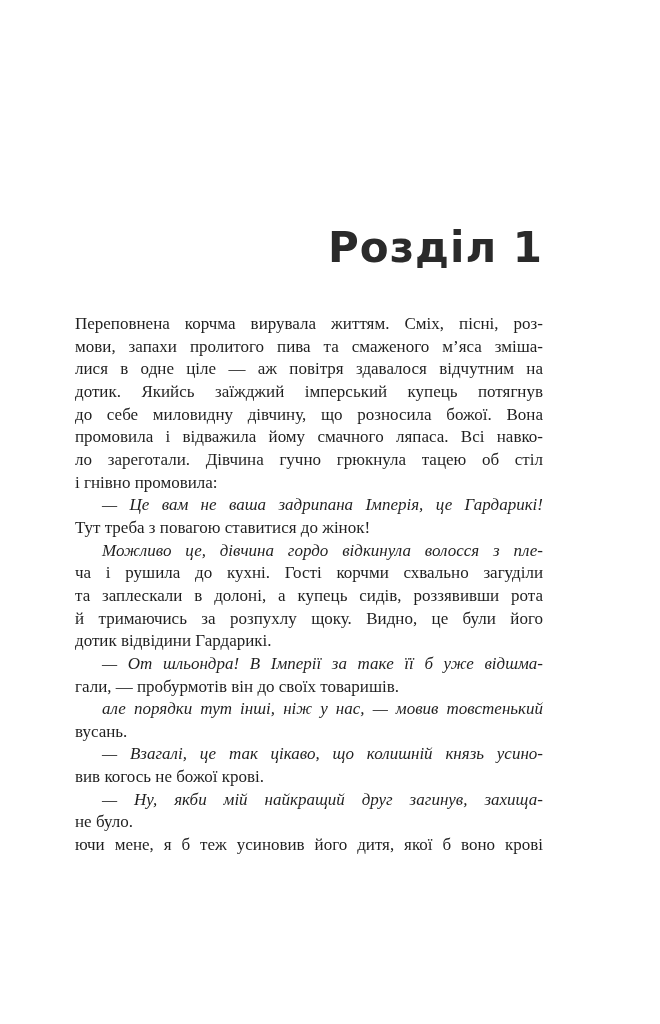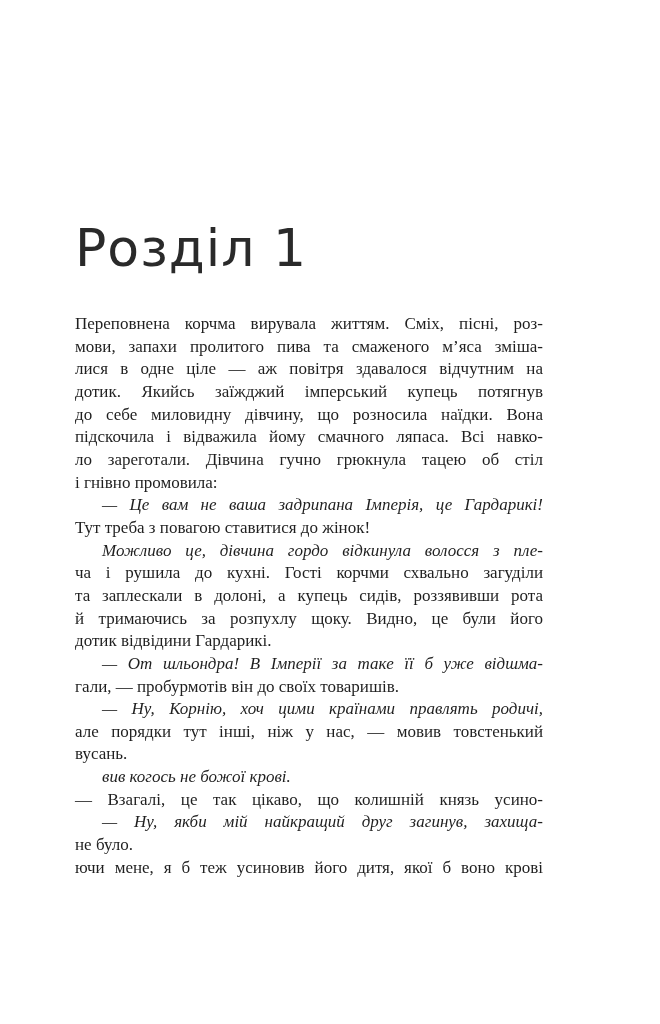--- a/index.html
+++ b/index.html
@@ -13,27 +13,28 @@
     height: 1024px;
     background: #ffffff;
     overflow: hidden;
     font-family: "Liberation Serif", "DejaVu Serif", serif;
   }
   .chapter-title {
     position: absolute;
     top: 222px;
     left: 75px;
     width: 468px;
-    text-align: left;
+    text-align: right;
     font-family: "DejaVu Sans", "Liberation Sans", sans-serif;
-    font-size: 52px;
+    font-size: 42px;
     line-height: 52px;
     letter-spacing: 1px;
     color: #2a2a2a;
     white-space: nowrap;
+    font-weight: bold;
   }
   .text-block {
     position: absolute;
     left: 75px;
     top: 313px;
     width: 468px;
     font-size: 17px;
     line-height: 22.65px;
     color: #1f1f1f;
   }
@@ -55,48 +56,47 @@
 <body>
 
 <div class="page">
   <div class="chapter-title">Розділ 1</div>
   <div class="text-block" id="text-block">
       <div class="para">
         <div class="line">Переповнена корчма вирувала життям. Сміх, пісні, роз-</div>
         <div class="line">мови, запахи пролитого пива та смаженого м’яса зміша-</div>
         <div class="line">лися в одне ціле — аж повітря здавалося відчутним на</div>
         <div class="line">дотик. Якийсь заїжджий імперський купець потягнув</div>
-        <div class="line">до себе миловидну дівчину, що розносила наїдки. Вона</div>
-        <div class="line">підскочила і відважила йому смачного ляпаса. Всі навко-</div>
+        <div class="line">до себе миловидну дівчину, що розносила божої. Вона</div>
+        <div class="line">промовила і відважила йому смачного ляпаса. Всі навко-</div>
         <div class="line">ло зареготали. Дівчина гучно грюкнула тацею об стіл</div>
         <div class="line last">і гнівно промовила:</div>
       </div>
       <div class="para indent">
         <div class="line">— Це вам не ваша задрипана Імперія, це Гардарикі!</div>
         <div class="line last">Тут треба з повагою ставитися до жінок!</div>
       </div>
       <div class="para indent">
         <div class="line">Можливо це, дівчина гордо відкинула волосся з пле-</div>
         <div class="line">ча і рушила до кухні. Гості корчми схвально загуділи</div>
         <div class="line">та заплескали в долоні, а купець сидів, роззявивши рота</div>
         <div class="line">й тримаючись за розпухлу щоку. Видно, це були його</div>
         <div class="line last">дотик відвідини Гардарикі.</div>
       </div>
       <div class="para indent">
         <div class="line">— От шльондра! В Імперії за таке її б уже відшма-</div>
         <div class="line last">гали, — пробурмотів він до своїх товаришів.</div>
       </div>
       <div class="para indent">
-        <div class="line">— Ну, Корнію, хоч цими країнами правлять родичі,</div>
         <div class="line">але порядки тут інші, ніж у нас, — мовив товстенький</div>
         <div class="line last">вусань.</div>
       </div>
       <div class="para indent">
+        <div class="line">— Взагалі, це так цікаво, що колишній князь усино-</div>
         <div class="line last">вив когось не божої крові.</div>
-        <div class="line">— Взагалі, це так цікаво, що колишній князь усино-</div>
       </div>
       <div class="para indent">
         <div class="line">— Ну, якби мій найкращий друг загинув, захища-</div>
         <div class="line last">не було.</div>
         <div class="line">ючи мене, я б теж усиновив його дитя, якої б воно крові</div>
       </div>
     </div>
 </div>
 
 </body></html>

